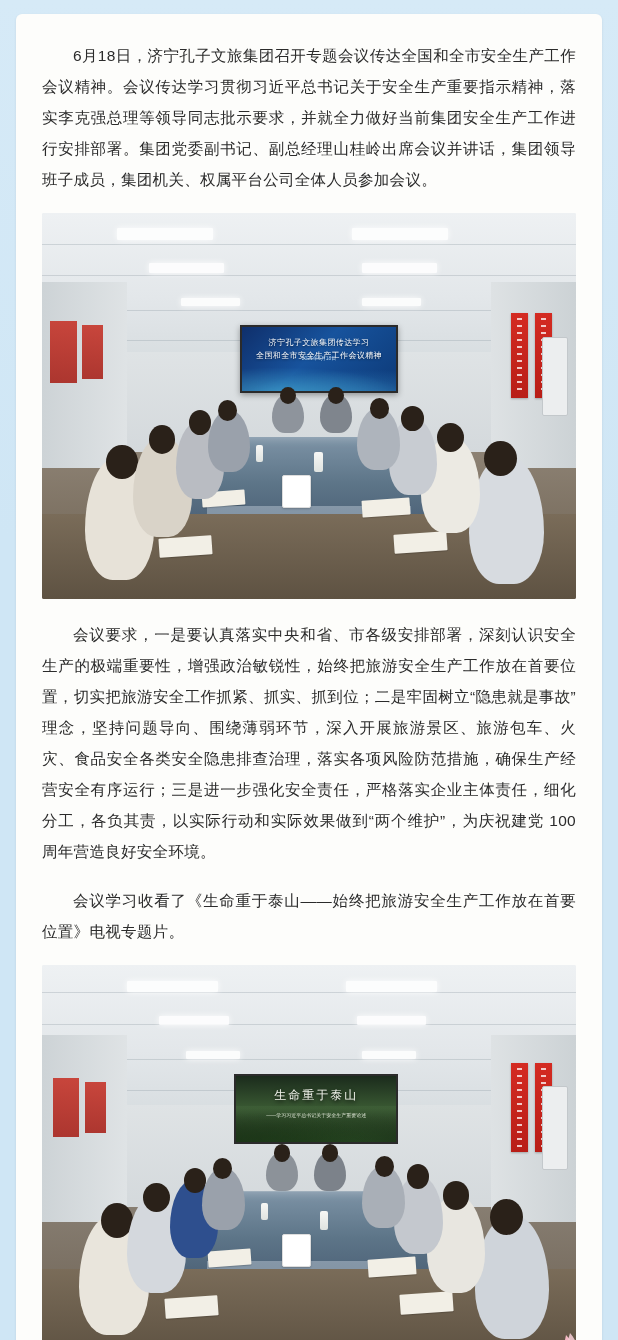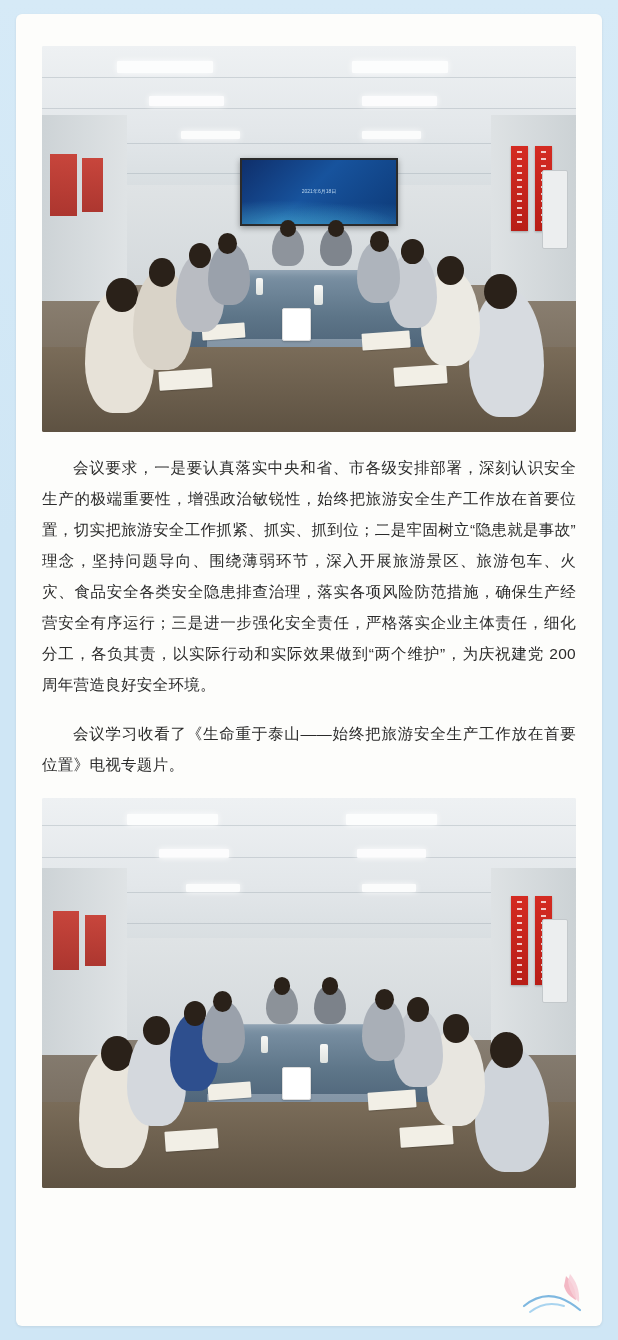--- a/index.html
+++ b/index.html
@@ -280,20 +280,21 @@
     width: 64px;
     height: 44px;
   }
 </style>
 </head>
 <body>
 
 <div class="page">
   <div class="card">
 
+    <p class="para">6月18日，济宁孔子文旅集团召开专题会议传达全国和全市安全生产工作会议精神。会议传达学习贯彻习近平总书记关于安全生产重要指示精神，落实李克强总理等领导同志批示要求，并就全力做好当前集团安全生产工作进行安排部署。集团党委副书记、副总经理山桂岭出席会议并讲话，集团领导班子成员，集团机关、权属平台公司全体人员参加会议。</p>
 
     <div class="photo meeting1">
       <div class="ceiling"></div>
       <div class="ceil-line" style="left:0;right:0;top:8%;"></div>
       <div class="ceil-line" style="left:0;right:0;top:16%;"></div>
       <div class="ceil-line" style="left:0;right:0;top:25%;"></div>
       <div class="ceil-line" style="left:0;right:0;top:33%;"></div>
       <div class="ceil-panel" style="left:14%;top:4%;width:18%;height:3%;"></div>
       <div class="ceil-panel" style="left:58%;top:4%;width:18%;height:3%;"></div>
       <div class="ceil-panel" style="left:20%;top:13%;width:14%;height:2.6%;"></div>
@@ -308,20 +309,24 @@
       <div class="flagwall" style="left:1.5%;top:28%;width:5%;height:16%;"></div>
       <div class="flagwall" style="left:7.5%;top:29%;width:4%;height:14%;"></div>
 
       <div class="banner" style="right:9%;top:26%;width:3.2%;height:22%;"></div>
       <div class="banner" style="right:4.5%;top:26%;width:3.2%;height:22%;"></div>
 
       <div class="ac" style="right:1.5%;top:32%;width:4.5%;height:20%;"></div>
 
       <div class="screen" style="left:37%;top:29%;width:29%;height:16.5%;">
         <div class="wave"></div>
+        <div class="stitle">
+            <div>济宁孔子文旅集团传达学习</div>
+            <div>全国和全市安全生产工作会议精神</div>
+          </div>
         <div class="sdate">2021年6月18日</div>
       </div>
 
       <div class="table">
         <div class="tablecloth"></div>
       </div>
       <div class="floor"></div>
 
       <div class="tissue" style="left:45%;top:68%;width:5%;height:8%;"></div>
       <div class="bottle" style="left:51%;top:62%;width:1.6%;height:5%;"></div>
@@ -348,21 +353,21 @@
       <div class="head" style="right:28.5%;top:50%;width:4.2%;height:6.4%;"></div>
       <div class="person" style="right:33%;top:50.5%;width:8%;height:16%;background:#aeb4bc;"></div>
       <div class="head" style="right:35%;top:48%;width:3.6%;height:5.4%;"></div>
 
       <div class="person" style="left:43%;top:47%;width:6%;height:10%;background:#8e949c;"></div>
       <div class="head" style="left:44.5%;top:45%;width:3%;height:4.4%;"></div>
       <div class="person" style="left:52%;top:47%;width:6%;height:10%;background:#7f858d;"></div>
       <div class="head" style="left:53.5%;top:45%;width:3%;height:4.4%;"></div>
     </div>
 
-    <p class="para">会议要求，一是要认真落实中央和省、市各级安排部署，深刻认识安全生产的极端重要性，增强政治敏锐性，始终把旅游安全生产工作放在首要位置，切实把旅游安全工作抓紧、抓实、抓到位；二是牢固树立“隐患就是事故”理念，坚持问题导向、围绕薄弱环节，深入开展旅游景区、旅游包车、火灾、食品安全各类安全隐患排查治理，落实各项风险防范措施，确保生产经营安全有序运行；三是进一步强化安全责任，严格落实企业主体责任，细化分工，各负其责，以实际行动和实际效果做到“两个维护”，为庆祝建党 200 周年营造良好安全环境。</p>
+    <p class="para">会议要求，一是要认真落实中央和省、市各级安排部署，深刻认识安全生产的极端重要性，增强政治敏锐性，始终把旅游安全生产工作放在首要位置，切实把旅游安全工作抓紧、抓实、抓到位；二是牢固树立“隐患就是事故”理念，坚持问题导向、围绕薄弱环节，深入开展旅游景区、旅游包车、火灾、食品安全各类安全隐患排查治理，落实各项风险防范措施，确保生产经营安全有序运行；三是进一步强化安全责任，严格落实企业主体责任，细化分工，各负其责，以实际行动和实际效果做到“两个维护”，为庆祝建党 100 周年营造良好安全环境。</p>
 
     <p class="para">会议学习收看了《生命重于泰山——始终把旅游安全生产工作放在首要位置》电视专题片。</p>
 
     <div class="photo meeting2">
       <div class="ceiling"></div>
       <div class="ceil-line" style="left:0;right:0;top:7%;"></div>
       <div class="ceil-line" style="left:0;right:0;top:15%;"></div>
       <div class="ceil-line" style="left:0;right:0;top:24%;"></div>
       <div class="ceil-line" style="left:0;right:0;top:32%;"></div>
       <div class="ceil-panel" style="left:16%;top:4%;width:17%;height:3%;"></div>
@@ -376,20 +381,25 @@
       <div class="sidewall-l"></div>
       <div class="sidewall-r"></div>
 
       <div class="flagwall" style="left:2%;top:29%;width:5%;height:15%;"></div>
       <div class="flagwall" style="left:8%;top:30%;width:4%;height:13%;"></div>
       <div class="banner" style="right:9%;top:25%;width:3.2%;height:23%;"></div>
       <div class="banner" style="right:4.5%;top:25%;width:3.2%;height:23%;"></div>
 
       <div class="ac" style="right:1.5%;top:31%;width:4.5%;height:21%;"></div>
 
+      <div class="vscreen" style="left:36%;top:28%;width:30%;height:17%;">
+        <div class="mountain"></div>
+        <div class="vtitle">生命重于泰山</div>
+        <div class="vsub">——学习习近平总书记关于安全生产重要论述</div>
+      </div>
 
       <div class="table">
         <div class="tablecloth"></div>
       </div>
       <div class="floor"></div>
 
       <div class="tissue" style="left:45%;top:69%;width:5%;height:8%;"></div>
       <div class="bottle" style="left:52%;top:63%;width:1.6%;height:5%;"></div>
       <div class="bottle" style="left:41%;top:61%;width:1.4%;height:4.5%;"></div>
       <div class="paper" style="left:31%;top:73%;width:8%;height:4%;"></div>

